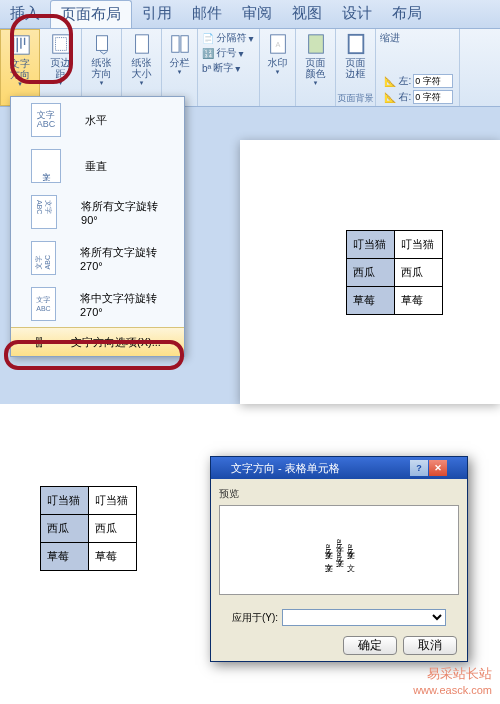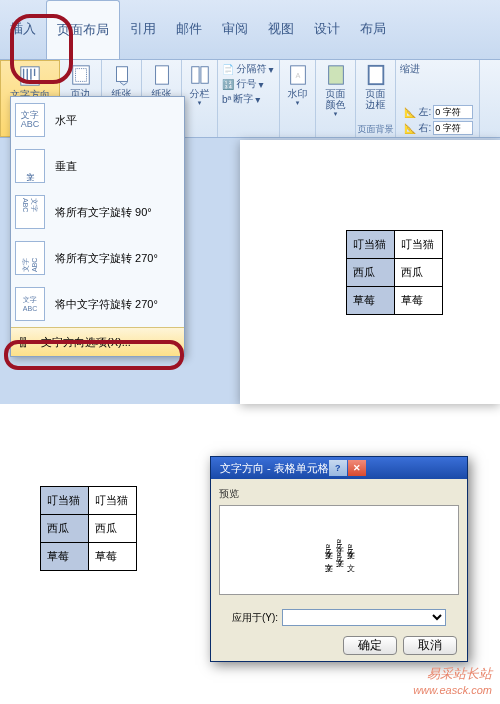--- a/index.html
+++ b/index.html
@@ -1,61 +1,61 @@
 <!DOCTYPE html>
 <html><head>
 <meta charset="utf-8">
 <style>
 *{box-sizing:border-box;margin:0;padding:0;font-family:"Microsoft YaHei",SimSun,sans-serif}
 body{width:500px;height:704px;background:#fff;position:relative;overflow:hidden;font-size:11px}
 .top{width:500px;height:404px;position:relative;background:#c7d9f0}
 .tabs{display:flex;background:linear-gradient(#dbe7f7,#c7d9f0);border-bottom:1px solid #9bb5d8}
-.tab{padding:20px 10px;font-size:13px;color:#3b5a8a;cursor:pointer}
+.tab{padding:4px 10px;font-size:15px;color:#3b5a8a;cursor:pointer}
 .tab.active{background:#f5f9fd;border-radius:3px 3px 0 0;border:1px solid #9bb5d8;border-bottom:none;color:#3b5a8a}
 .ribbon{display:flex;background:linear-gradient(#eef4fb,#d9e6f5);height:78px;border-bottom:1px solid #9bb5d8;position:relative}
 .rgroup{border-right:1px solid #b8cce4;padding:2px 4px;display:flex;flex-direction:column;align-items:center;justify-content:space-between;height:100%}
 .rbtn{display:flex;flex-direction:column;align-items:center;padding:2px;font-size:10px;color:#3b5a8a;text-align:center;min-width:32px}
 .rbtn .txt{margin-top:2px;line-height:11px}
 .rbtn .arrow{font-size:7px;color:#3b5a8a}
 .smallbtns{display:flex;flex-direction:column;gap:1px;font-size:10px;color:#3b5a8a}
 .smallbtns div{display:flex;align-items:center;gap:2px}
 .grouplabel{font-size:9px;color:#5a7aa8;text-align:center;width:100%;position:absolute;bottom:1px}
 .circle1{position:absolute;left:10px;top:14px;width:63px;height:70px;border:4px solid #9c1224;border-radius:20px;z-index:10;pointer-events:none}
 .dropdown{position:absolute;left:10px;top:96px;width:175px;background:#f5f9fd;border:1px solid #8aa3c5;box-shadow:2px 2px 8px rgba(0,0,0,0.3);z-index:5}
-.dd-item{display:flex;align-items:center;padding:6px 4px;gap:10px;border-bottom:0}
+.dd-item{display:flex;align-items:center;padding:6px 20px;gap:24px;border-bottom:0}
 .dd-item.last{background:linear-gradient(#fef5d8,#fde089);border-top:1px solid #d8c47a}
 .dd-icon{width:30px;height:34px;border:1px solid #9bb5d8;background:#fff;display:flex;align-items:center;justify-content:center;font-size:9px;color:#5a7aa8;flex-direction:column;line-height:9px}
 .dd-last-icon{width:16px;height:16px;display:flex;align-items:center;justify-content:center;font-size:11px}
 .circle2{position:absolute;left:4px;top:340px;width:180px;height:30px;border:4px solid #9c1224;border-radius:14px;z-index:10;pointer-events:none}
 .doc{position:absolute;left:240px;top:140px;width:260px;height:264px;background:#fff;box-shadow:0 2px 10px rgba(0,0,0,0.3)}
 .tbl{position:absolute;border-collapse:collapse}
 .tbl td{border:1px solid #000;padding:4px 6px;font-size:11px;min-width:48px;height:28px}
 .tbl td.sel{background:#b9c8e0}
 .tbl1{left:346px;top:230px}
 .tbl2{left:40px;top:486px;position:absolute}
 .dialog{position:absolute;left:210px;top:456px;width:258px;background:#ece9d8;border:1px solid #0a2d6b;box-shadow:3px 3px 12px rgba(0,0,0,0.5);font-size:11px}
-.dlg-title{background:linear-gradient(#3a6fd8,#1a4aa8);color:#fff;padding:3px 9px;display:flex;align-items:center;font-size:11px}
+.dlg-title{background:linear-gradient(#3a6fd8,#1a4aa8);color:#fff;padding:3px 20px;display:flex;justify-content:space-between;align-items:center;font-size:11px}
 .dlg-btns{display:flex;gap:1px}
 .dlg-btns span{width:18px;height:16px;display:flex;align-items:center;justify-content:center;font-size:9px;font-weight:bold}
 .dlg-help{background:linear-gradient(#c7d9f0,#99b8e0);color:#1a4aa8}
 .dlg-close{background:linear-gradient(#f08b7a,#d84a2f);color:#fff}
 .dlg-body{padding:8px;display:flex;gap:6px}
 .dlg-col{flex:1}
 .dlg-label{color:#333;margin-bottom:4px;font-size:10px}
 .orient-grid{display:grid;grid-template-columns:1fr 1fr 1fr;gap:2px}
 .orient-btn{border:1px solid #999;background:#fff;height:28px;display:flex;align-items:center;justify-content:center;font-size:8px;cursor:pointer}
 .orient-btn.wide{grid-column:1/4}
 .orient-btn.sel{border:4px solid #9c1224}
 .preview{border:1px solid #999;background:#fff;height:90px;display:flex;align-items:center;justify-content:center;padding:8px;gap:3px}
 .prev-col{display:flex;flex-direction:column;font-size:7px;line-height:8px}
 .apply{margin-top:6px;font-size:10px;display:flex;align-items:center;gap:4px}
 .apply select{font-size:10px;border:1px solid #7a9ac0;background:#fff;padding:1px}
 .dlg-footer{display:flex;justify-content:flex-end;gap:6px;padding:6px 10px}
 .dlg-footer button{padding:0 14px;font-size:12px;border:1px solid #888;background:linear-gradient(#fff,#e4e4e4);border-radius:4px}
-.watermark{position:absolute;right:8px;bottom:6px;text-align:right;font-size:13px;color:#e8856b;font-style:italic;line-height:16px}
+.watermark{position:absolute;right:8px;bottom:6px;text-align:right;font-size:13px;color:#e8856b;line-height:16px}
 .indent-group{display:flex;flex-direction:column;gap:2px;font-size:10px;color:#3b5a8a;padding-left:4px;width:75px}
 .indent-row{display:flex;align-items:center;gap:2px}
 .indent-row input{width:40px;font-size:9px;border:1px solid #9bb5d8;padding:1px}
 .icon-svg{width:22px;height:22px}
 .vtext{writing-mode:vertical-rl;font-size:8px}
 </style>
 </head>
 <body>
 
 <div class="top">
@@ -64,21 +64,21 @@
     <div class="tab active">页面布局</div>
     <div class="tab">引用</div>
     <div class="tab">邮件</div>
     <div class="tab">审阅</div>
     <div class="tab">视图</div>
     <div class="tab">设计</div>
     <div class="tab">布局</div>
   </div>
 
   <div class="ribbon">
-    <div class="rgroup" style="width:60px;background:linear-gradient(#fde7a8,#fdd86f);border:1px solid #d8b85a">
+    <div class="rgroup" style="width:40px;background:linear-gradient(#fde7a8,#fdd86f);border:1px solid #d8b85a">
       <div class="rbtn">
         <svg class="icon-svg" viewBox="0 0 24 24">
             <rect x="2" y="2" width="20" height="20" fill="#fff" stroke="#5a7aa8"></rect>
             <path d="M5 4v16M9 4v16M13 4v12M17 4v8" stroke="#5a7aa8" stroke-width="1.5"></path>
           </svg>
         <span class="txt">文字方向</span>
         <span class="arrow">▾</span>
       </div>
     </div>
     <div class="rgroup" style="width:42px">

